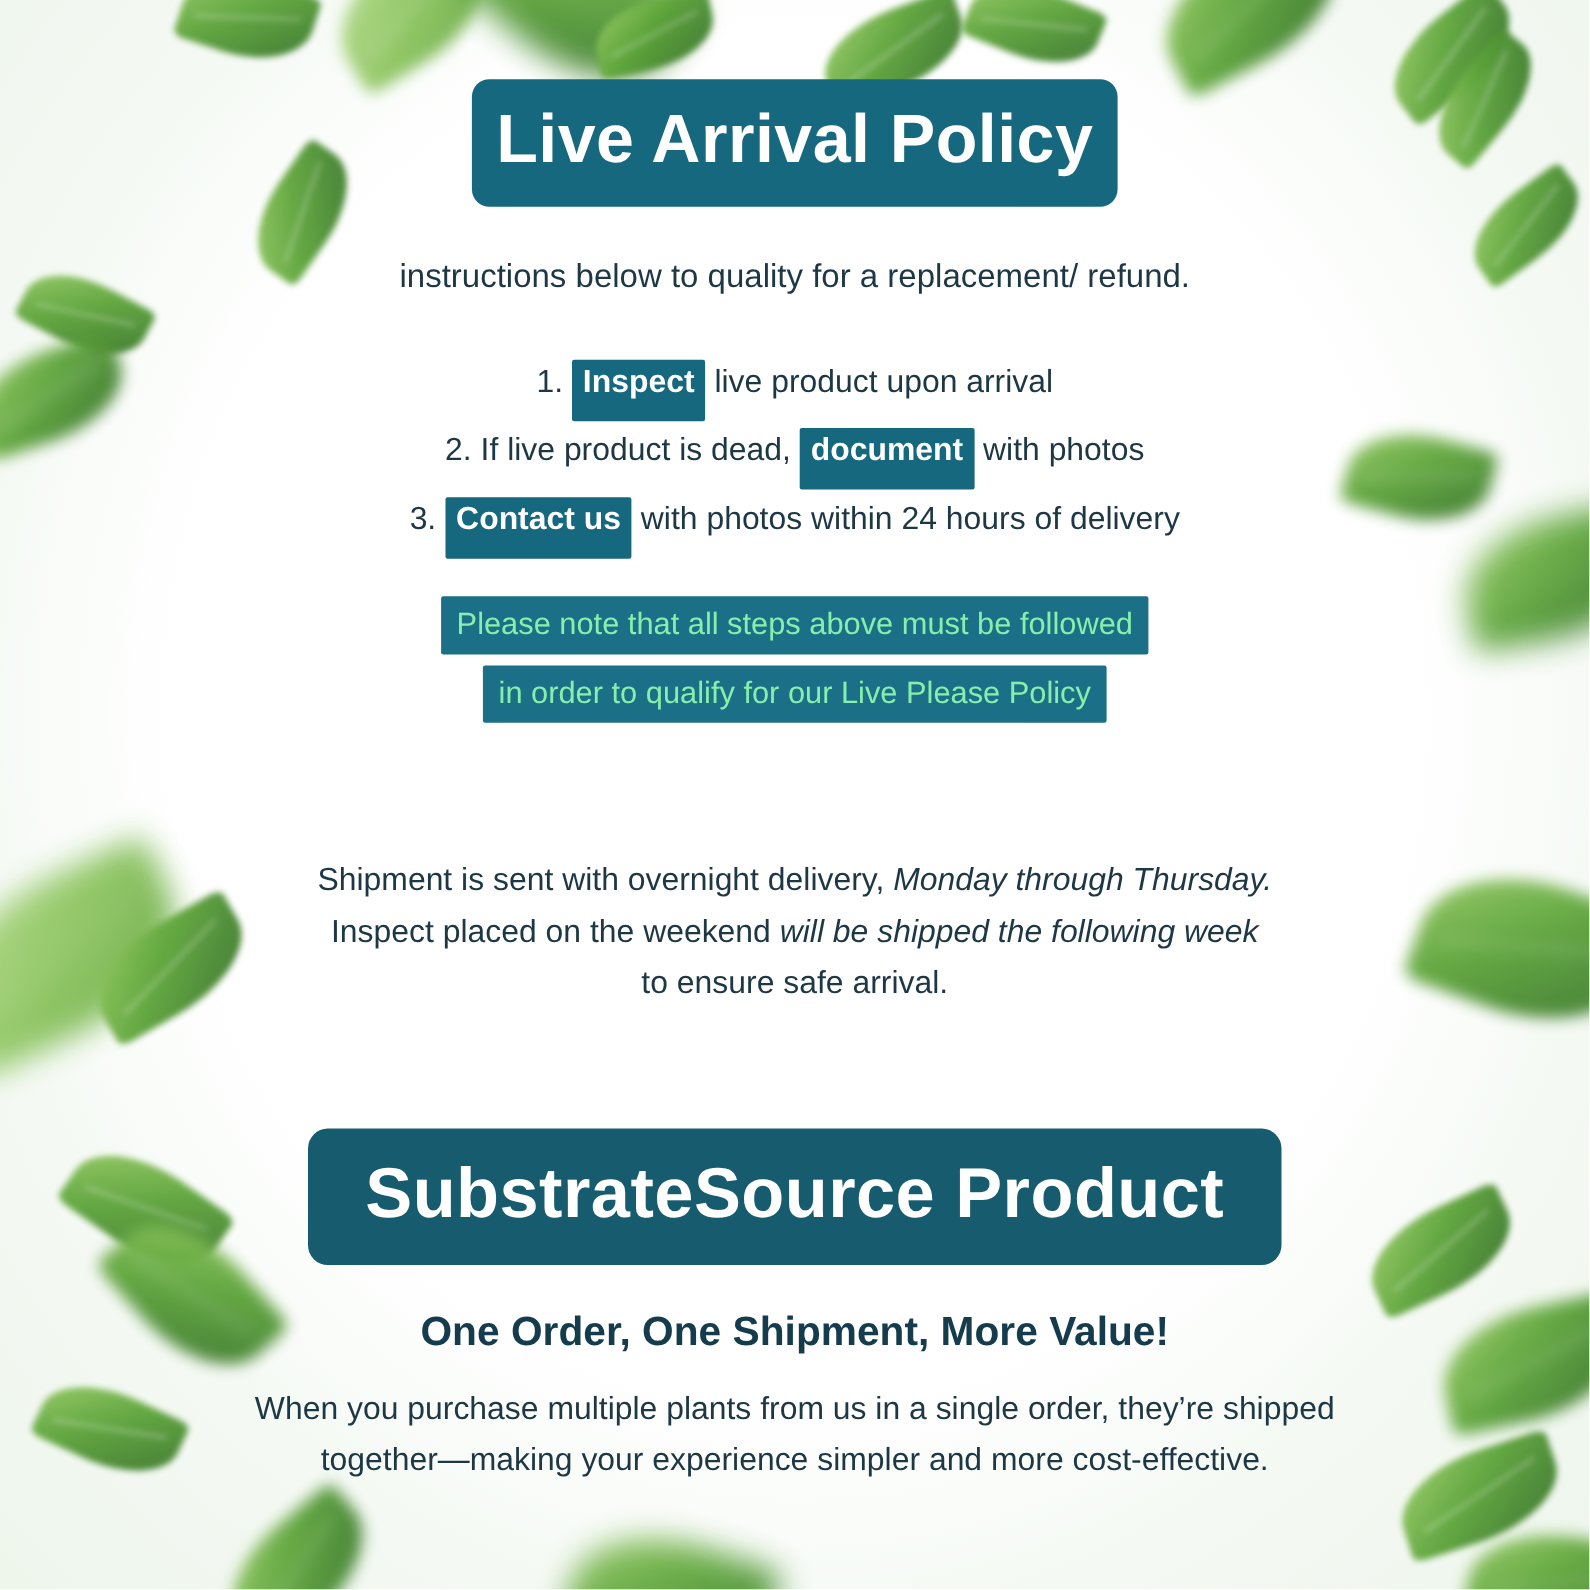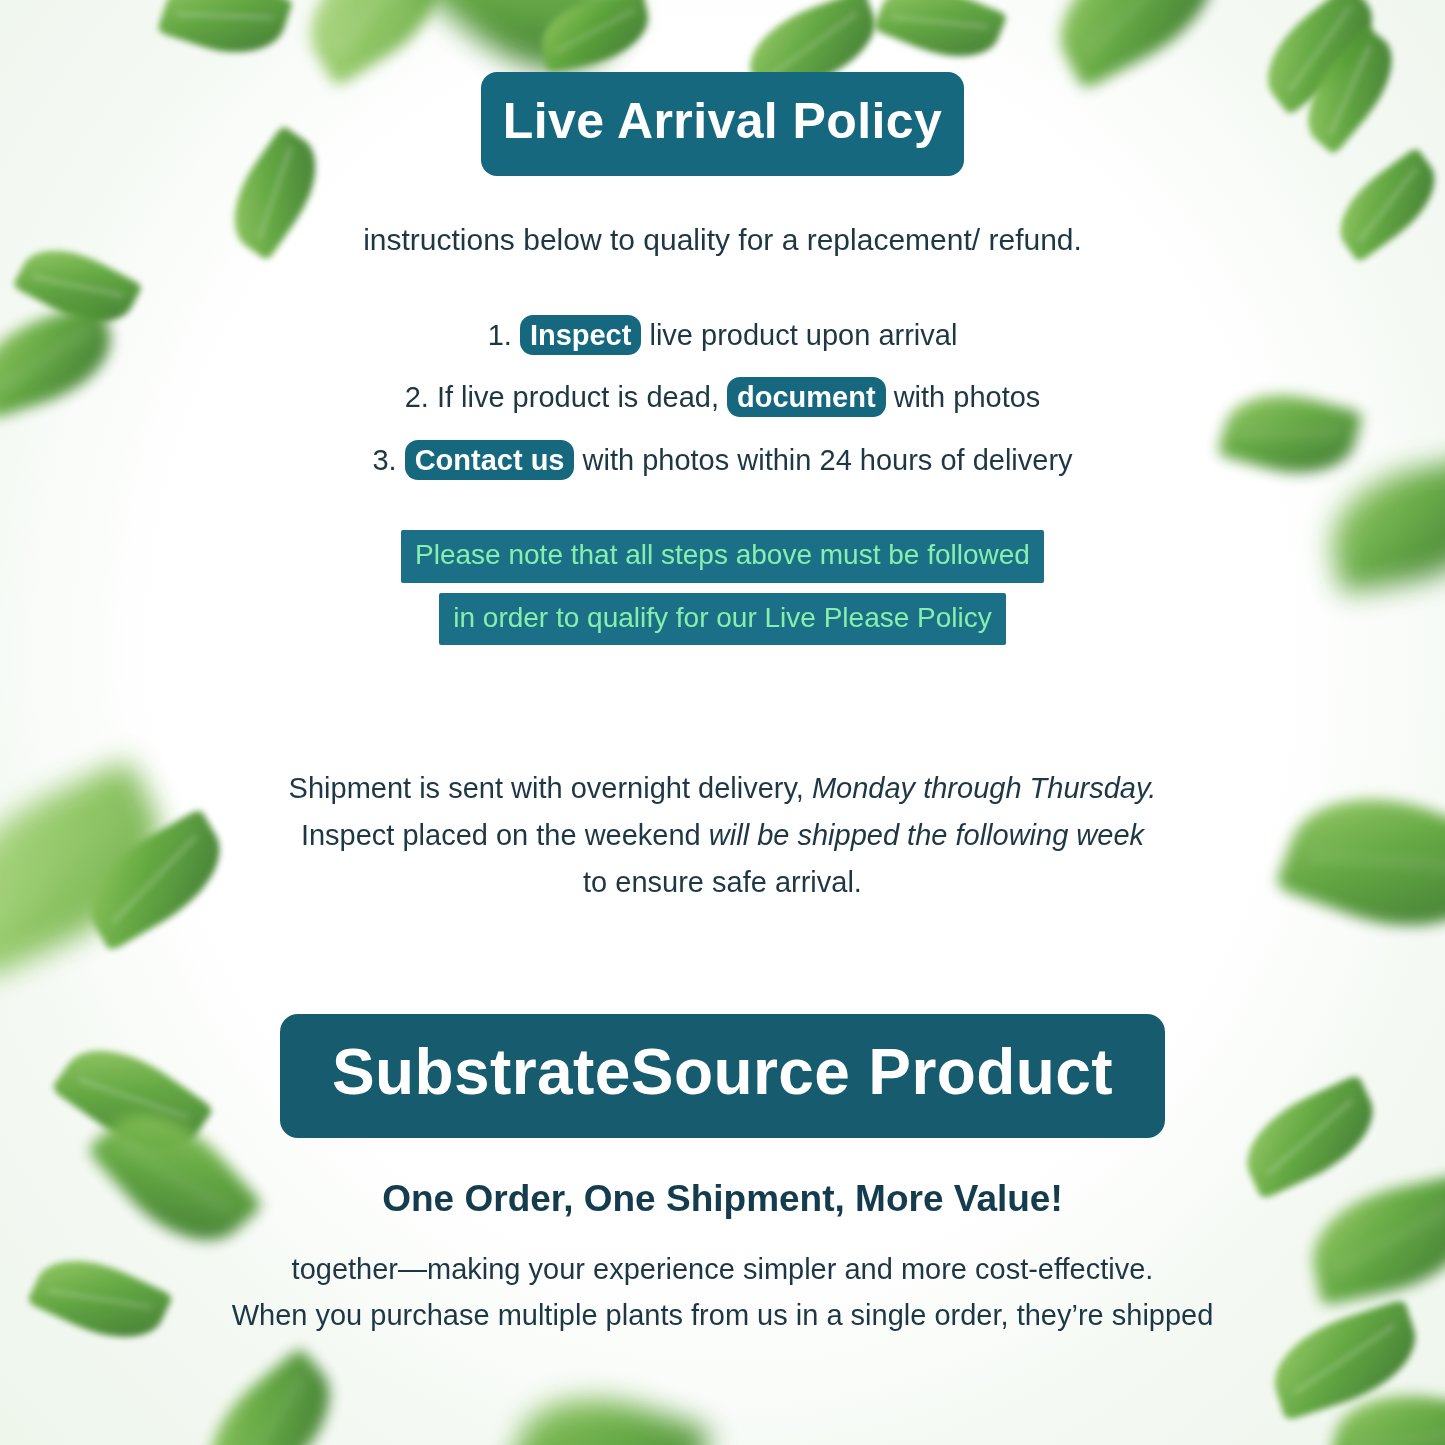--- a/index.html
+++ b/index.html
@@ -60,21 +60,21 @@
     color: #ffffff;
     font-weight: bold;
     letter-spacing: .4px;
     border-radius: 18px;
     line-height: 1;
   }
 
   #title-banner {
     margin-top: 72px;
     padding: 24px 22px 30px;
-    font-size: 50px;
+    font-size: 62px;
     border-radius: 16px;
   }
 
   .intro {
     margin: 38px auto 0;
     width: 1110px;
     font-size: 30px;
     line-height: 1.72;
     color: #1d3744;
   }
@@ -85,23 +85,23 @@
     font-size: 29px;
     line-height: 1.2;
     color: #1d3744;
   }
   .step {
     margin-bottom: 28px;
   }
   .hl {
     background: #16687f;
     color: #ffffff;
-    padding: 4px 10px 4px;
+    padding: 4px 10px 20px;
     font-weight: bold;
-    border-radius: 13px;
+    border-radius: 2px;
   }
 
   .note {
     margin: 52px auto 0;
     width: 1000px;
     font-size: 28px;
     line-height: 1.2;
   }
   .note-line {
     display: inline-block;
@@ -225,18 +225,18 @@
         <span>Inspect placed on the weekend </span><span class="ital">will be shipped the following week</span>
       </div>
       <div>to ensure safe arrival.</div>
     </div>
 
     <div class="banner" id="product-banner">SubstrateSource Product</div>
 
     <div class="subhead">One Order, One Shipment, More Value!</div>
 
     <div class="closing">
+      <div>When you purchase multiple plants from us in a single order, they’re shipped</div>
       <div>together—making your experience simpler and more cost-effective.</div>
-      <div>When you purchase multiple plants from us in a single order, they’re shipped</div>
     </div>
 
   </div>
 </div>
 
 </body></html>

